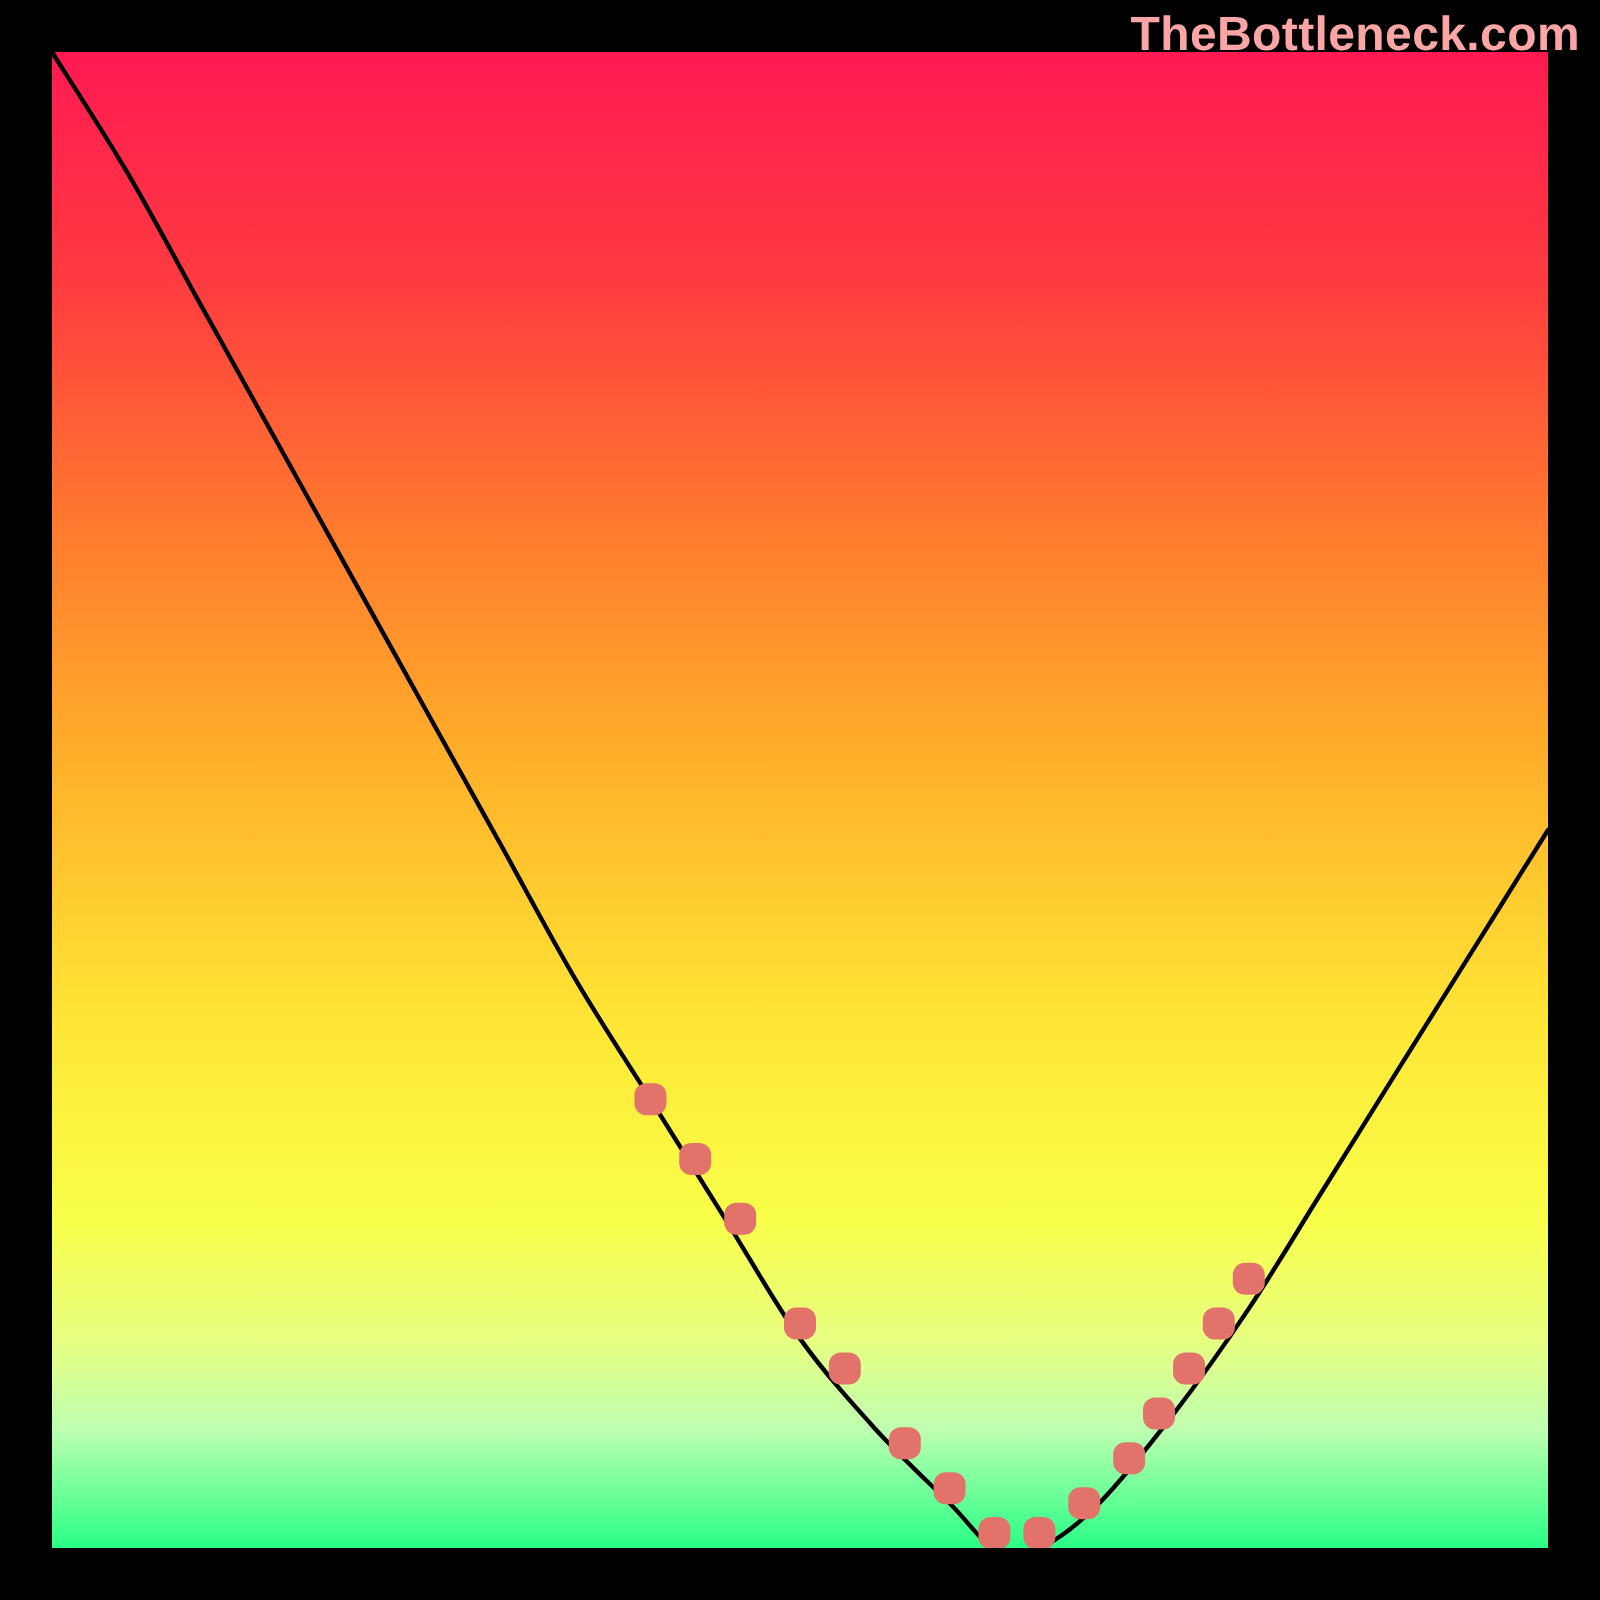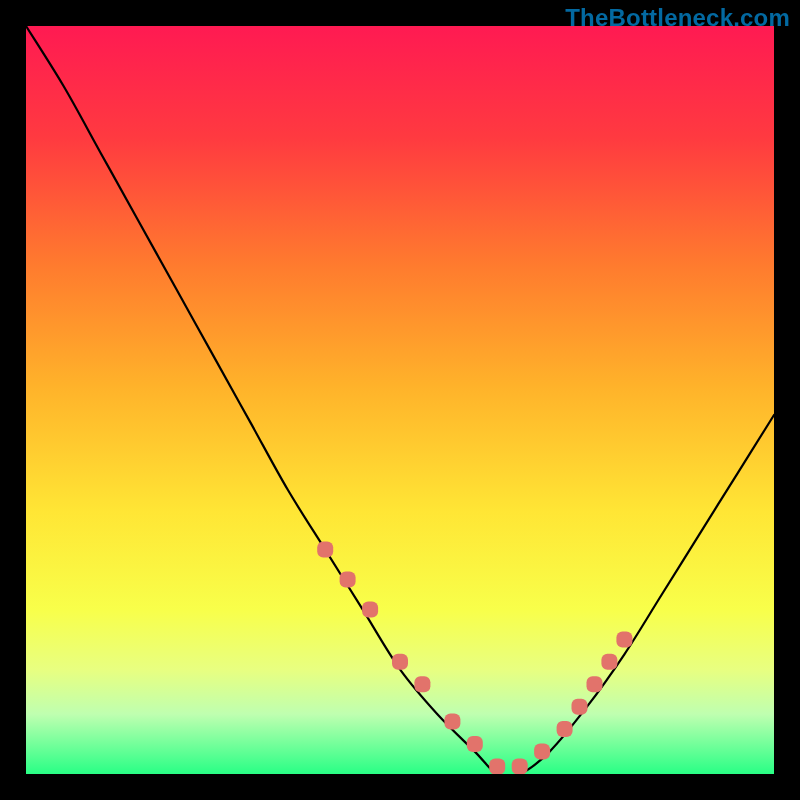--- a/index.html
+++ b/index.html
@@ -27,21 +27,21 @@
       #f8ff4a 78%,
       #e8ff80 86%,
       #bfffb0 92%,
       #29ff85 100%
     );
   }
   .brand {
     position: absolute;
     top: 4px;
     right: 10px;
-    color: #0369a1;
+    color: #fca5a5;
     font-size: 24px;
     font-weight: 600;
     letter-spacing: 0.2px;
     font-family: Arial, Helvetica, sans-serif;
   }
   svg.plot {
     position: absolute;
     left: 0;
     top: 0;
     width: 748px;

